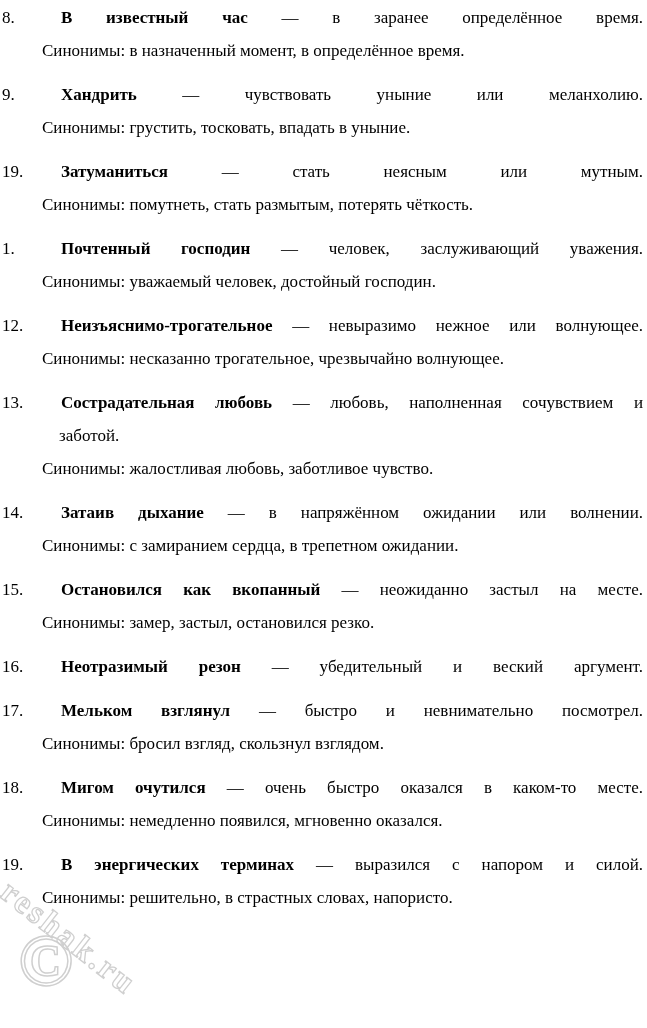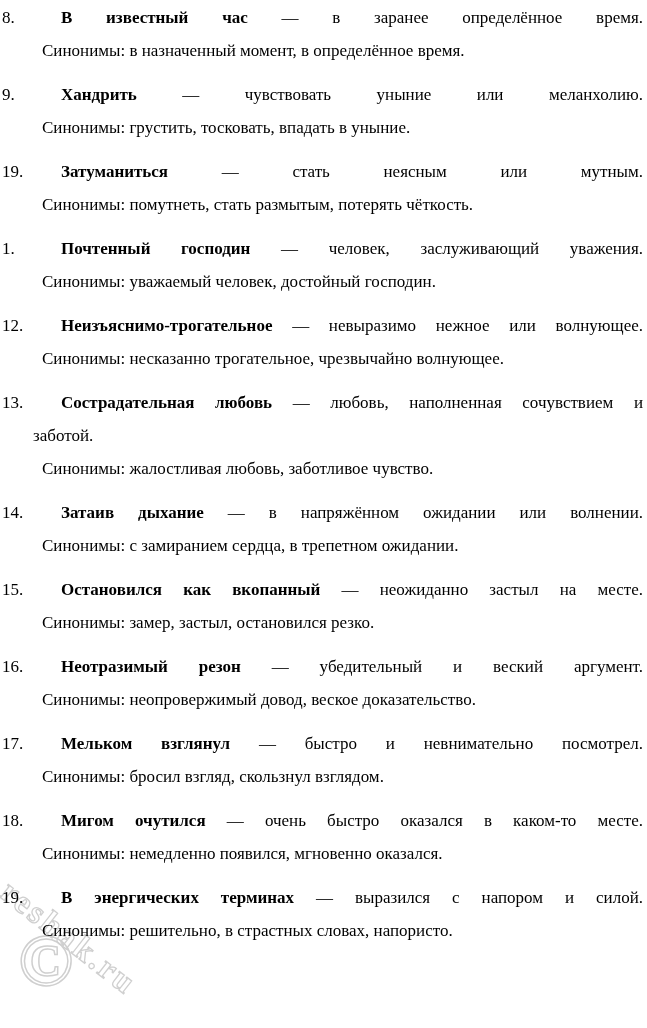--- a/index.html
+++ b/index.html
@@ -39,20 +39,21 @@
     margin-left: 31px;
     text-align: justify;
     text-align-last: justify;
   }
   .def b.term { font-weight: bold; margin-left: 28px; }
 
   .def .overflow {
     display: block;
     text-align: center;
     text-align-last: left;
+    margin-left: 26px;
   }
 
   .syn {
     margin-left: 40px;
     text-align: left;
   }
 
   
   .watermark {
     position: absolute;
@@ -178,21 +179,20 @@
     <p class="syn">Синонимы: замер, застыл, остановился резко.</p>
   </li>
 
   <li class="item">
     <p class="def">
       <span class="num">16.</span>
       <b class="term">Неотразимый резон</b>
       <span class="deftext">— убедительный и веский аргумент.</span>
       
     </p>
-    <p class="syn">Синонимы: неопровержимый довод, веское доказательство.</p>
   </li>
 
   <li class="item">
     <p class="def">
       <span class="num">17.</span>
       <b class="term">Мельком взглянул</b>
       <span class="deftext">— быстро и невнимательно посмотрел.</span>
       
     </p>
     <p class="syn">Синонимы: бросил взгляд, скользнул взглядом.</p>

